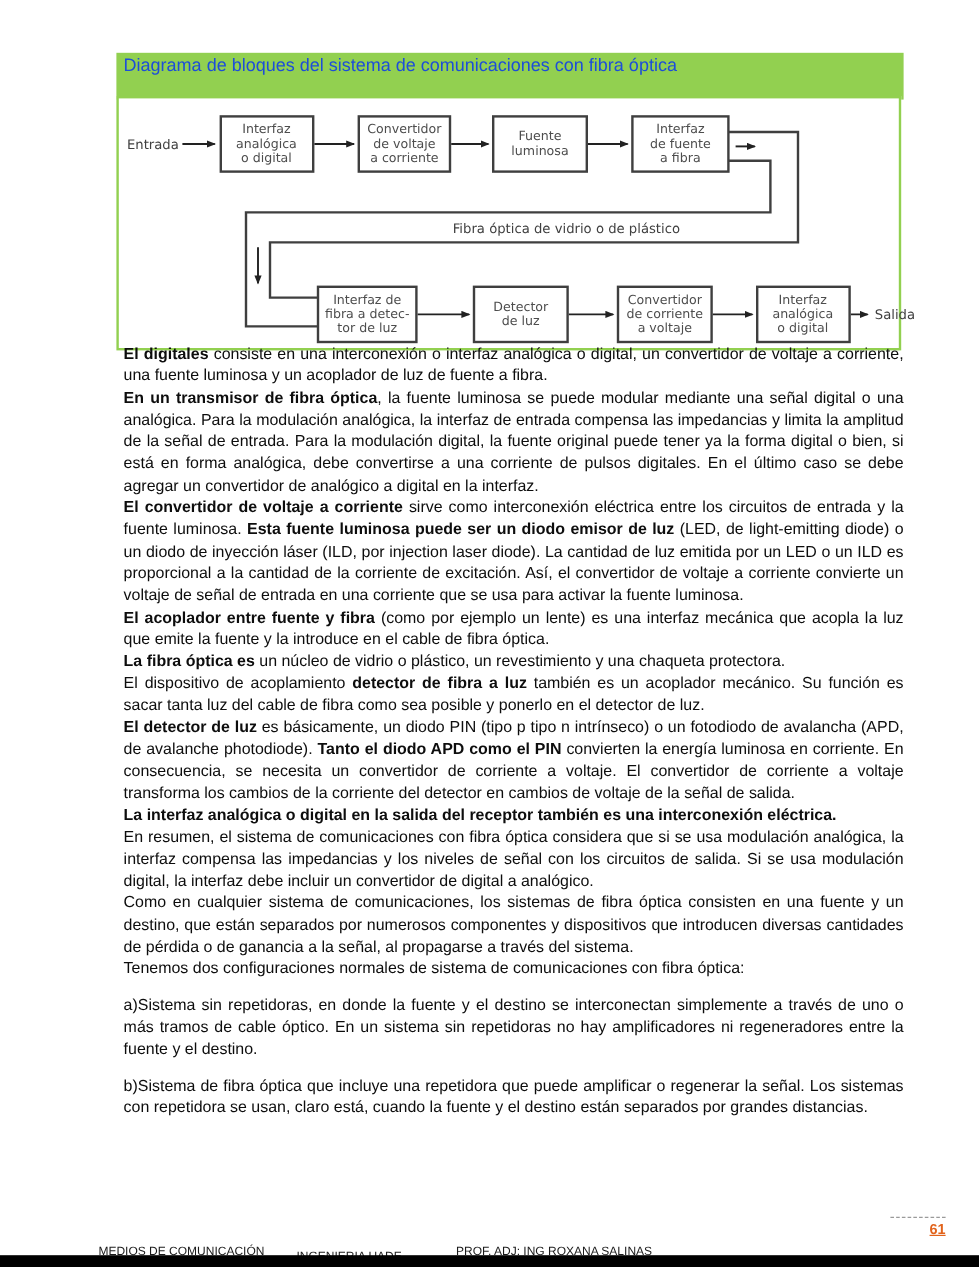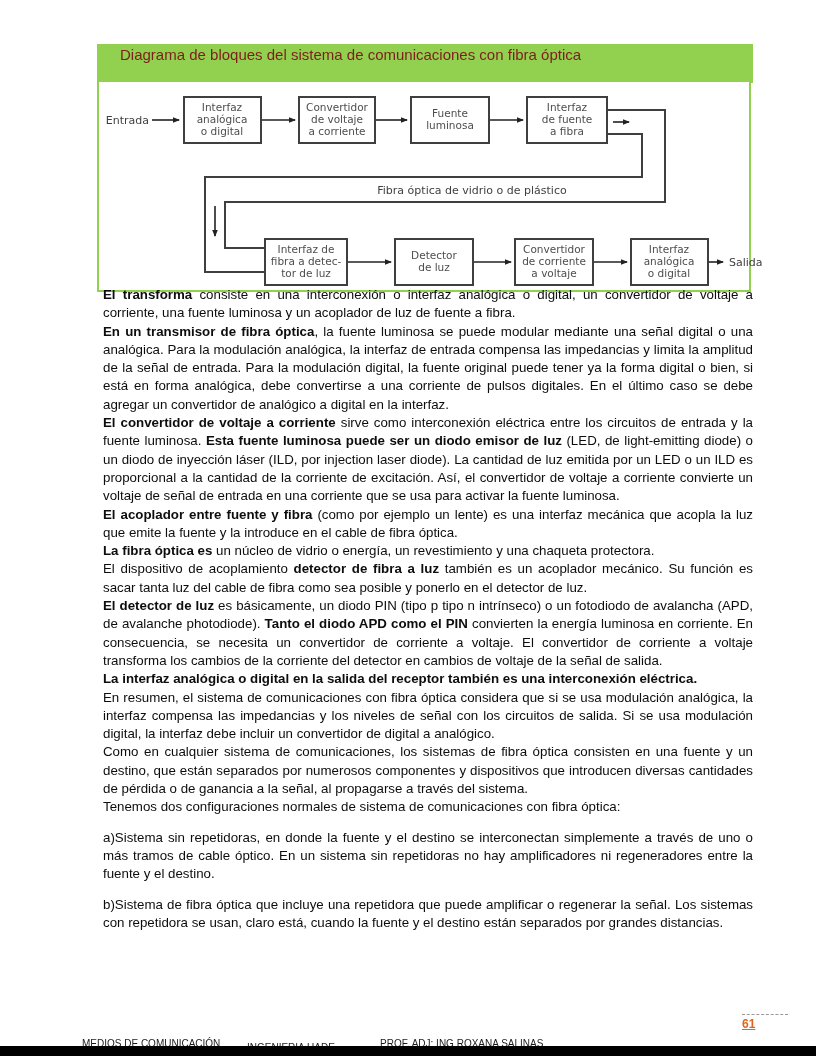--- a/index.html
+++ b/index.html
@@ -3,22 +3,22 @@
 <meta charset="utf-8">
 <style>
   html,body{margin:0;padding:0;background:#e8e8e8;}
   .page{
     position:relative; width:816px; height:1056px; background:#ffffff;
     font-family:"Liberation Sans", sans-serif; color:#111; overflow:hidden;
     margin:0 auto;
   }
   .title-bar{
     position:absolute; left:97px; top:44px; width:656px; height:39px;
-    background:#92D050; color:#7f1d1d; font-size:15px; line-height:22px;
-    padding-left:23px; box-sizing:border-box; white-space:nowrap;
+    background:#92D050; color:#1d4ed8; font-size:15px; line-height:22px;
+    padding-left:6px; box-sizing:border-box; white-space:nowrap;
   }
   .diagram-box{
     position:absolute; left:97px; top:80px; width:654px; height:212px;
     border:2px solid #92D050; box-sizing:border-box; background:#fff;
   }
   .diagram-box svg{display:block; overflow:visible;}
   svg text{
     font-family:"DejaVu Sans", sans-serif; font-size:10.5px; fill:#4d4d4d;
   }
   svg text.io-label{font-size:11px; fill:#3f3f3f;}
@@ -38,21 +38,21 @@
     font-size:10px; color:#1a1a1a; white-space:nowrap;
   }
   .footer .f-left{position:absolute; left:82px; top:0;}
   .footer .f-mid{position:absolute; left:247px; top:4px;}
   .footer .f-right{position:absolute; left:380px; top:0;text-align:center;}
   .bottom-bar{
     position:absolute; left:0; top:1046px; width:816px; height:10px; background:#000;
   }
   .page-number{
     position:absolute; left:742px; top:1014px; width:46px;
-    border-top:1px dashed #9a9a9a; text-align:left;
+    border-top:1px dashed #9a9a9a; text-align:right;
     color:#E2631B; font-size:12px; font-weight:bold; padding-top:2px;text-decoration:underline;
   }
 </style>
 </head>
 <body>
 
 <div class="page">
 
   <div class="title-bar">
     <span>Diagrama de bloques del sistema de comunicaciones con fibra óptica</span>
@@ -134,25 +134,25 @@
         <text x="570" y="171" text-anchor="middle">Interfaz</text>
         <text x="570" y="183" text-anchor="middle">analógica</text>
         <text x="570" y="195" text-anchor="middle">o digital</text>
       </g>
       <line class="conn" x1="610" y1="180" x2="624" y2="180" marker-end="url(#ah)"></line>
       <text class="io-label" x="630" y="184" text-anchor="start">Salida</text>
     </svg>
   </div>
 
   <div class="body-text">
-      <p class="para"><span class="b">El transforma</span><span> consiste en una interconexión o interfaz analógica o digital, un convertidor de voltaje a corriente, una fuente luminosa y un acoplador de luz de fuente a fibra.</span></p>
+      <p class="para"><span class="b">El digitales</span><span> consiste en una interconexión o interfaz analógica o digital, un convertidor de voltaje a corriente, una fuente luminosa y un acoplador de luz de fuente a fibra.</span></p>
       <p class="para"><span class="b">En un transmisor de fibra óptica</span><span>, la fuente luminosa se puede modular mediante una señal digital o una analógica. Para la modulación analógica, la interfaz de entrada compensa las impedancias y limita la amplitud de la señal de entrada. Para la modulación digital, la fuente original puede tener ya la forma digital o bien, si está en forma analógica, debe convertirse a una corriente de pulsos digitales. En el último caso se debe agregar un convertidor de analógico a digital en la interfaz.</span></p>
       <p class="para"><span class="b">El convertidor de voltaje a corriente</span><span> sirve como interconexión eléctrica entre los circuitos de entrada y la fuente luminosa. </span><span class="b">Esta fuente luminosa puede ser un diodo emisor de luz</span><span> (LED, de light-emitting diode) o un diodo de inyección láser (ILD, por injection laser diode). La cantidad de luz emitida por un LED o un ILD es proporcional a la cantidad de la corriente de excitación. Así, el convertidor de voltaje a corriente convierte un voltaje de señal de entrada en una corriente que se usa para activar la fuente luminosa.</span></p>
       <p class="para"><span class="b">El acoplador entre fuente y fibra</span><span> (como por ejemplo un lente) es una interfaz mecánica  que acopla la luz que emite la fuente y la introduce en el cable de fibra óptica.</span></p>
-      <p class="para"><span class="b">La fibra óptica es</span><span> un núcleo de vidrio o energía, un revestimiento y una chaqueta protectora.</span></p>
+      <p class="para"><span class="b">La fibra óptica es</span><span> un núcleo de vidrio o plástico, un revestimiento y una chaqueta protectora.</span></p>
       <p class="para"><span>El dispositivo de acoplamiento </span><span class="b">detector de fibra a luz</span><span> también es un acoplador mecánico. Su función es sacar tanta luz del cable de fibra como sea posible y ponerlo en el detector de luz.</span></p>
       <p class="para"><span class="b">El detector de luz</span><span> es básicamente, un diodo PIN (tipo p tipo n intrínseco) o un fotodiodo de avalancha (APD, de avalanche photodiode). </span><span class="b">Tanto el diodo APD como el PIN</span><span> convierten la energía luminosa en corriente. En consecuencia, se necesita un convertidor de corriente a voltaje. El convertidor de corriente a voltaje transforma los cambios de la corriente del detector en cambios de voltaje de la señal de salida.</span></p>
       <p class="para"><span class="b">La interfaz analógica o digital en la salida del receptor también es una interconexión eléctrica.</span></p>
       <p class="para"><span>En resumen, el sistema de comunicaciones con fibra óptica considera que si se usa modulación analógica, la interfaz compensa las impedancias y los niveles de señal con los circuitos de salida. Si se usa modulación digital, la interfaz debe incluir un convertidor de digital a analógico.</span></p>
       <p class="para"><span>Como en cualquier sistema de comunicaciones, los sistemas de fibra óptica consisten en una fuente y un destino, que están separados por numerosos componentes y dispositivos que introducen diversas cantidades de pérdida o de ganancia a la señal, al propagarse a través del sistema.</span></p>
       <p class="para"><span>Tenemos dos configuraciones normales de sistema de comunicaciones con fibra óptica:</span></p>
       <p class="para space-before"><span>a)Sistema sin repetidoras, en donde la fuente y el destino se interconectan simplemente a través de uno o más tramos de cable óptico. En un sistema sin repetidoras no hay amplificadores ni regeneradores entre la fuente y el destino.</span></p>
       <p class="para space-before"><span>b)Sistema de fibra óptica que incluye una repetidora que puede amplificar o regenerar la señal. Los sistemas con repetidora se usan, claro está, cuando la fuente y el destino están separados por grandes distancias.</span></p>
     </div>
 

